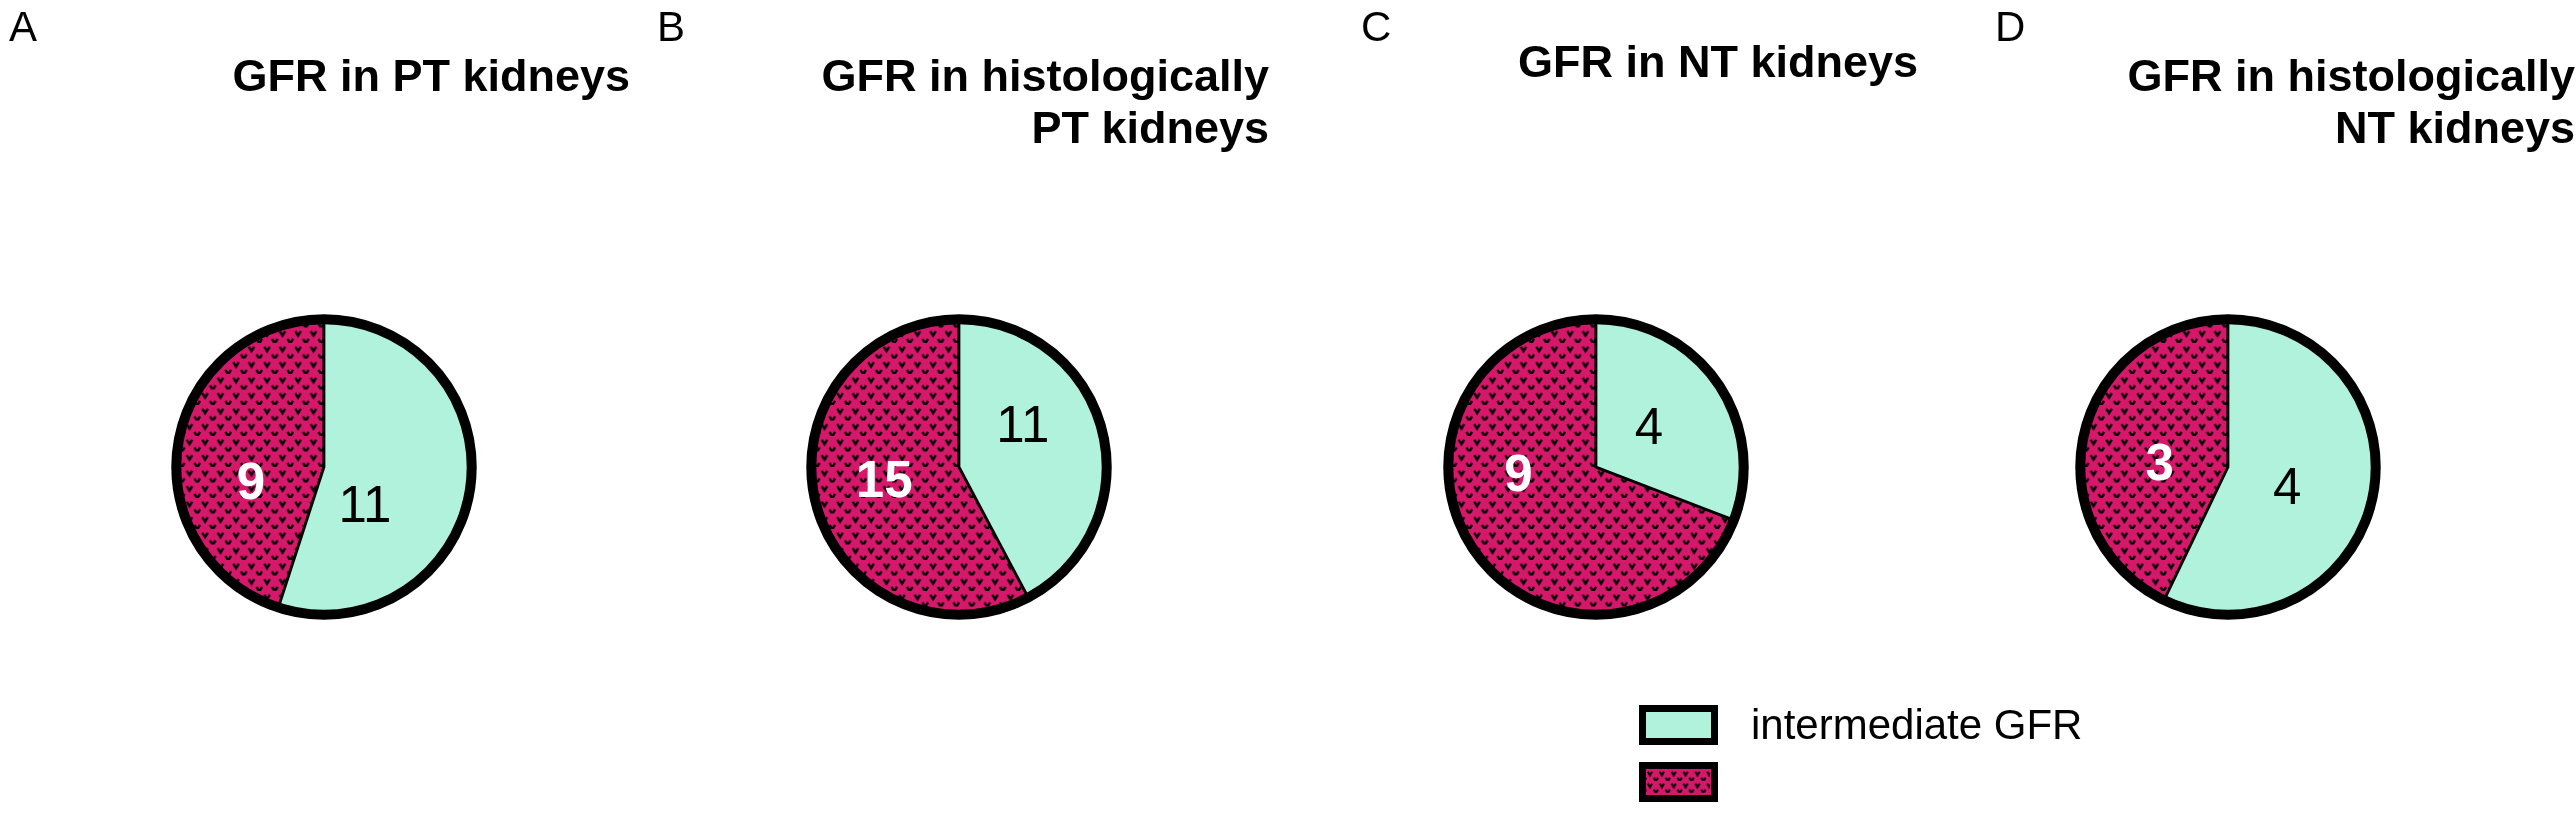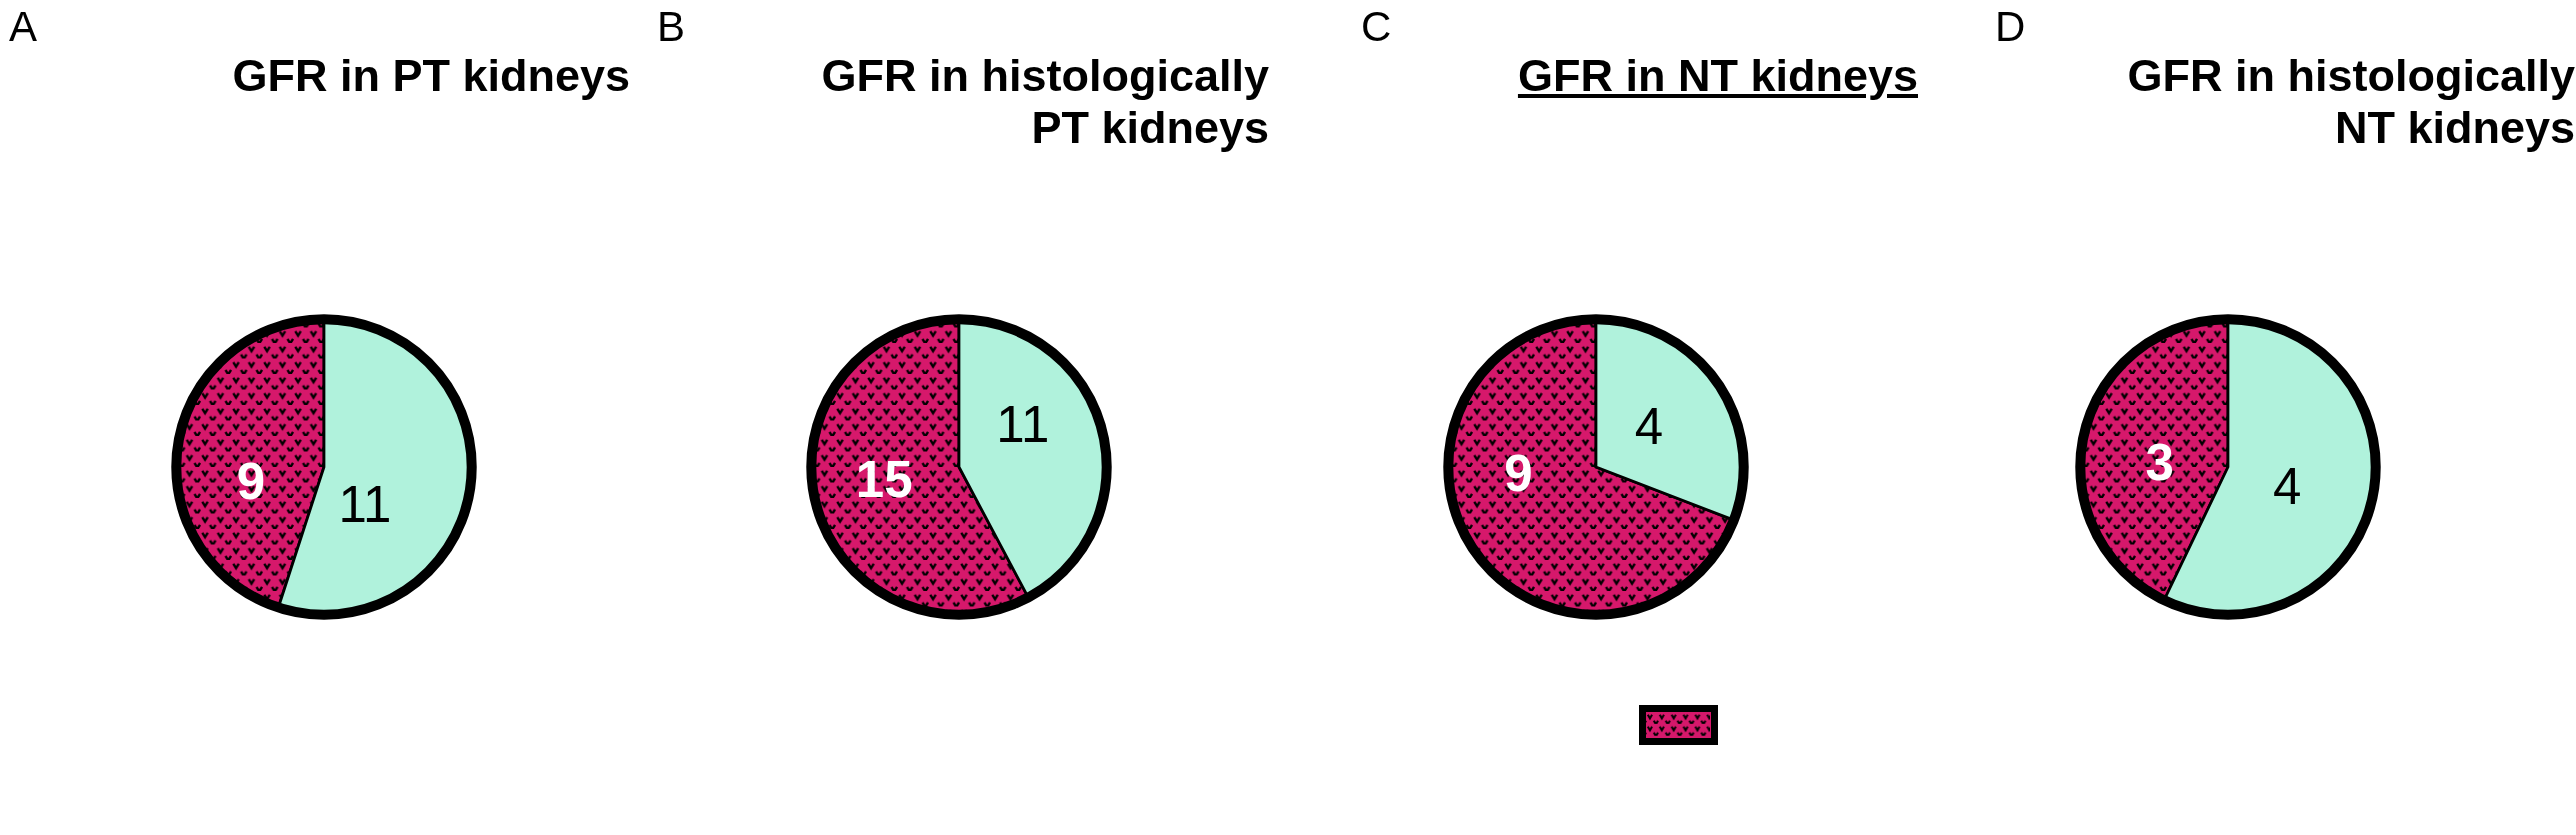--- a/index.html
+++ b/index.html
@@ -108,21 +108,21 @@
         <path d="M170 170 L245.95 313.07 A162 162 0 0 0 170 8 Z" fill="#B0F2DC" stroke="#000" stroke-width="3"></path>
         <circle cx="170" cy="170" r="162" fill="none" stroke="#000" stroke-width="11"></circle>
         <text x="88" y="188" font-family="Liberation Sans, sans-serif" font-size="56" font-weight="bold" fill="#ffffff" text-anchor="middle" dominant-baseline="middle">15</text>
         <text x="240" y="128" font-family="Liberation Sans, sans-serif" font-size="56" font-weight="normal" fill="#000000" text-anchor="middle" dominant-baseline="middle">11</text>
       </svg>
     </div>
   </div>
 
   <div class="panel">
     <div class="panel-letter" style="left:1361px;top:5.5px;">C</div>
-    <div class="panel-title" style="left:1315px;top:50px;width:603px;text-decoration:underline;">GFR in NT kidneys</div>
+    <div class="panel-title" style="left:1315px;top:36px;width:603px;">GFR in NT kidneys</div>
     <div class="pie-wrap" style="left:1441px;top:312px;">
       <svg class="pie-svg" width="310" height="310" viewBox="0 0 340 340">
         <defs>
           <pattern id="vpatC" width="17" height="17" patternUnits="userSpaceOnUse">
             <rect width="17" height="17" fill="#D6186B"></rect>
             <path d="M2.5 4 L5.5 9 L8.5 4" stroke="#000" stroke-width="2.6" fill="none"></path>
             <path d="M11 12.5 L14 17.5 L17 12.5" stroke="#000" stroke-width="2.6" fill="none"></path>
             <path d="M-6 12.5 L-3 17.5 L0 12.5" stroke="#000" stroke-width="2.6" fill="none"></path>
           </pattern>
         </defs>
@@ -157,20 +157,24 @@
         <path d="M170 170 L100.03 315.87 A162 162 0 1 0 170 8 Z" fill="#B0F2DC" stroke="#000" stroke-width="3"></path>
         <circle cx="170" cy="170" r="162" fill="none" stroke="#000" stroke-width="11"></circle>
         <text x="95" y="170" font-family="Liberation Sans, sans-serif" font-size="56" font-weight="bold" fill="#ffffff" text-anchor="middle" dominant-baseline="middle">3</text>
         <text x="235" y="196" font-family="Liberation Sans, sans-serif" font-size="56" font-weight="normal" fill="#000000" text-anchor="middle" dominant-baseline="middle">4</text>
       </svg>
     </div>
   </div>
 
   <div class="legend">
     <div class="legend-row">
+      <span class="legend-swatch" style="background:#B0F2DC;"></span>
+      <span class="legend-label">intermediate GFR</span>
+    </div>
+    <div class="legend-row">
       <span class="legend-swatch" style="background:#D6186B;">
         <svg width="64" height="25.6" viewBox="0 0 70 28" style="display:block;">
           <defs>
             <pattern id="vpatLeg" width="13" height="13" patternUnits="userSpaceOnUse">
               <rect width="13" height="13" fill="#D6186B"></rect>
               <path d="M2 3 L4.3 7 L6.6 3" stroke="#000" stroke-width="2.2" fill="none"></path>
               <path d="M8.5 9.5 L10.8 13.5 L13.1 9.5" stroke="#000" stroke-width="2.2" fill="none"></path>
               <path d="M-4.5 9.5 L-2.2 13.5 L0.1 9.5" stroke="#000" stroke-width="2.2" fill="none"></path>
             </pattern>
           </defs>

